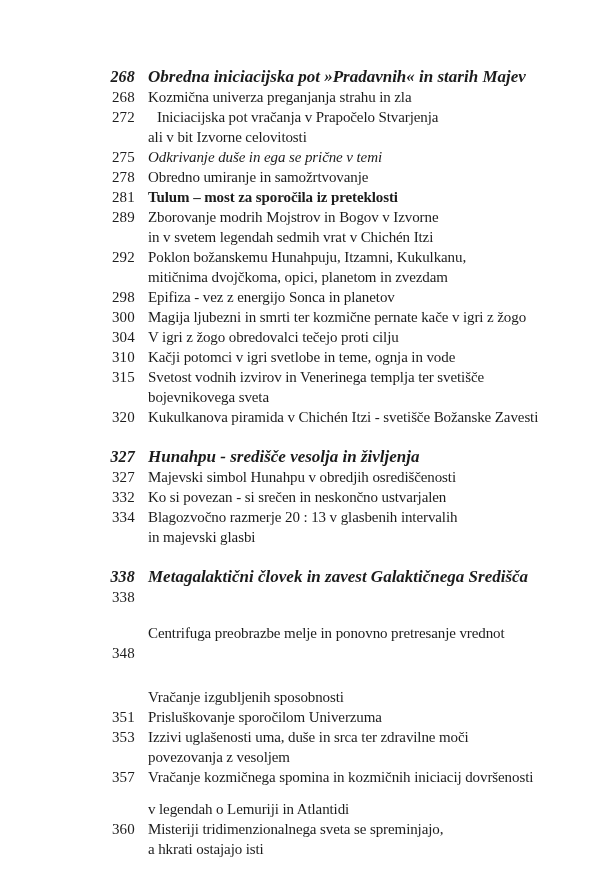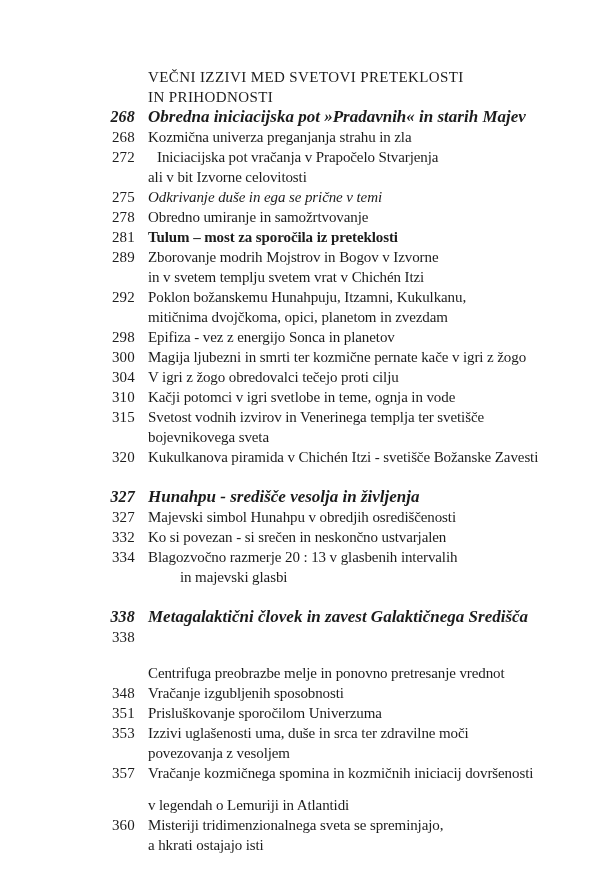--- a/index.html
+++ b/index.html
@@ -73,24 +73,20 @@
   }
 </style>
 </head>
 <body style="color: rgb(28, 28, 28); background: rgb(255, 255, 255);">
 
 <div class="page">
   <div class="toc">
 
     <div class="row header-row">
       <span class="num"></span>
-      <span class="text-col">
-        <span class="line" style="display:block">VEČNI IZZIVI MED SVETOVI PRETEKLOSTI</span>
-        <span class="line" style="display:block">IN PRIHODNOSTI</span>
-      </span>
     </div>
 
     <div id="sections-root">
   <section class="section">
     <div class="row heading-row">
       <span class="num">268</span>
       <span class="text-col title">Obredna iniciacijska pot »Pradavnih« in starih Majev</span>
     </div>
     <div class="entries">
   <div class="row entry-row">
@@ -126,21 +122,21 @@
     <span class="num">281</span>
     <span class="text-col">
                 <span class="line" style="display: block; font-weight: bold;">Tulum – most za sporočila iz preteklosti</span>
               </span>
   </div>
 
   <div class="row entry-row">
     <span class="num">289</span>
     <span class="text-col">
                 <span class="line" style="display: block;">Zborovanje modrih Mojstrov in Bogov v Izvorne</span>
-                <span class="line" style="display: block;">in v svetem templju svetem vrat v Chichén Itzi</span>
+                <span class="line" style="display: block;">in v svetem legendah sedmih vrat v Chichén Itzi</span>
               </span>
   </div>
 
   <div class="row entry-row">
     <span class="num">292</span>
     <span class="text-col">
                 <span class="line" style="display: block;">Poklon božanskemu Hunahpuju, Itzamni, Kukulkanu,</span>
                 <span class="line" style="display: block;">mitičnima dvojčkoma, opici, planetom in zvezdam</span>
               </span>
   </div>
@@ -207,21 +203,21 @@
     <span class="num">332</span>
     <span class="text-col">
                 <span class="line" style="display: block;">Ko si povezan - si srečen in neskončno ustvarjalen</span>
               </span>
   </div>
 
   <div class="row entry-row">
     <span class="num">334</span>
     <span class="text-col">
                 <span class="line" style="display: block;">Blagozvočno razmerje 20 : 13 v glasbenih intervalih</span>
-                <span class="line" style="display: block; margin-left: 32px;">in majevski glasbi</span>
+                <span class="line" style="display: block;">in majevski glasbi</span>
               </span>
   </div>
 </div>
   </section>
 
   <section class="section">
     <div class="row heading-row">
       <span class="num">338</span>
       <span class="text-col title">Metagalaktični človek in zavest Galaktičnega Središča</span>
     </div>
@@ -229,21 +225,21 @@
   <div class="row entry-row">
     <span class="num">338</span>
     <span class="text-col">
                 <span class="line" style="display: block; margin-top: 36px;">Centrifuga preobrazbe melje in ponovno pretresanje vrednot</span>
               </span>
   </div>
 
   <div class="row entry-row">
     <span class="num">348</span>
     <span class="text-col">
-                <span class="line" style="display: block;">Vračanje izgubljenih sposobnosti</span>
+                <span class="line" style="display: block; margin-top: 44px;">Vračanje izgubljenih sposobnosti</span>
               </span>
   </div>
 
   <div class="row entry-row">
     <span class="num">351</span>
     <span class="text-col">
                 <span class="line" style="display: block;">Prisluškovanje sporočilom Univerzuma</span>
               </span>
   </div>
 

